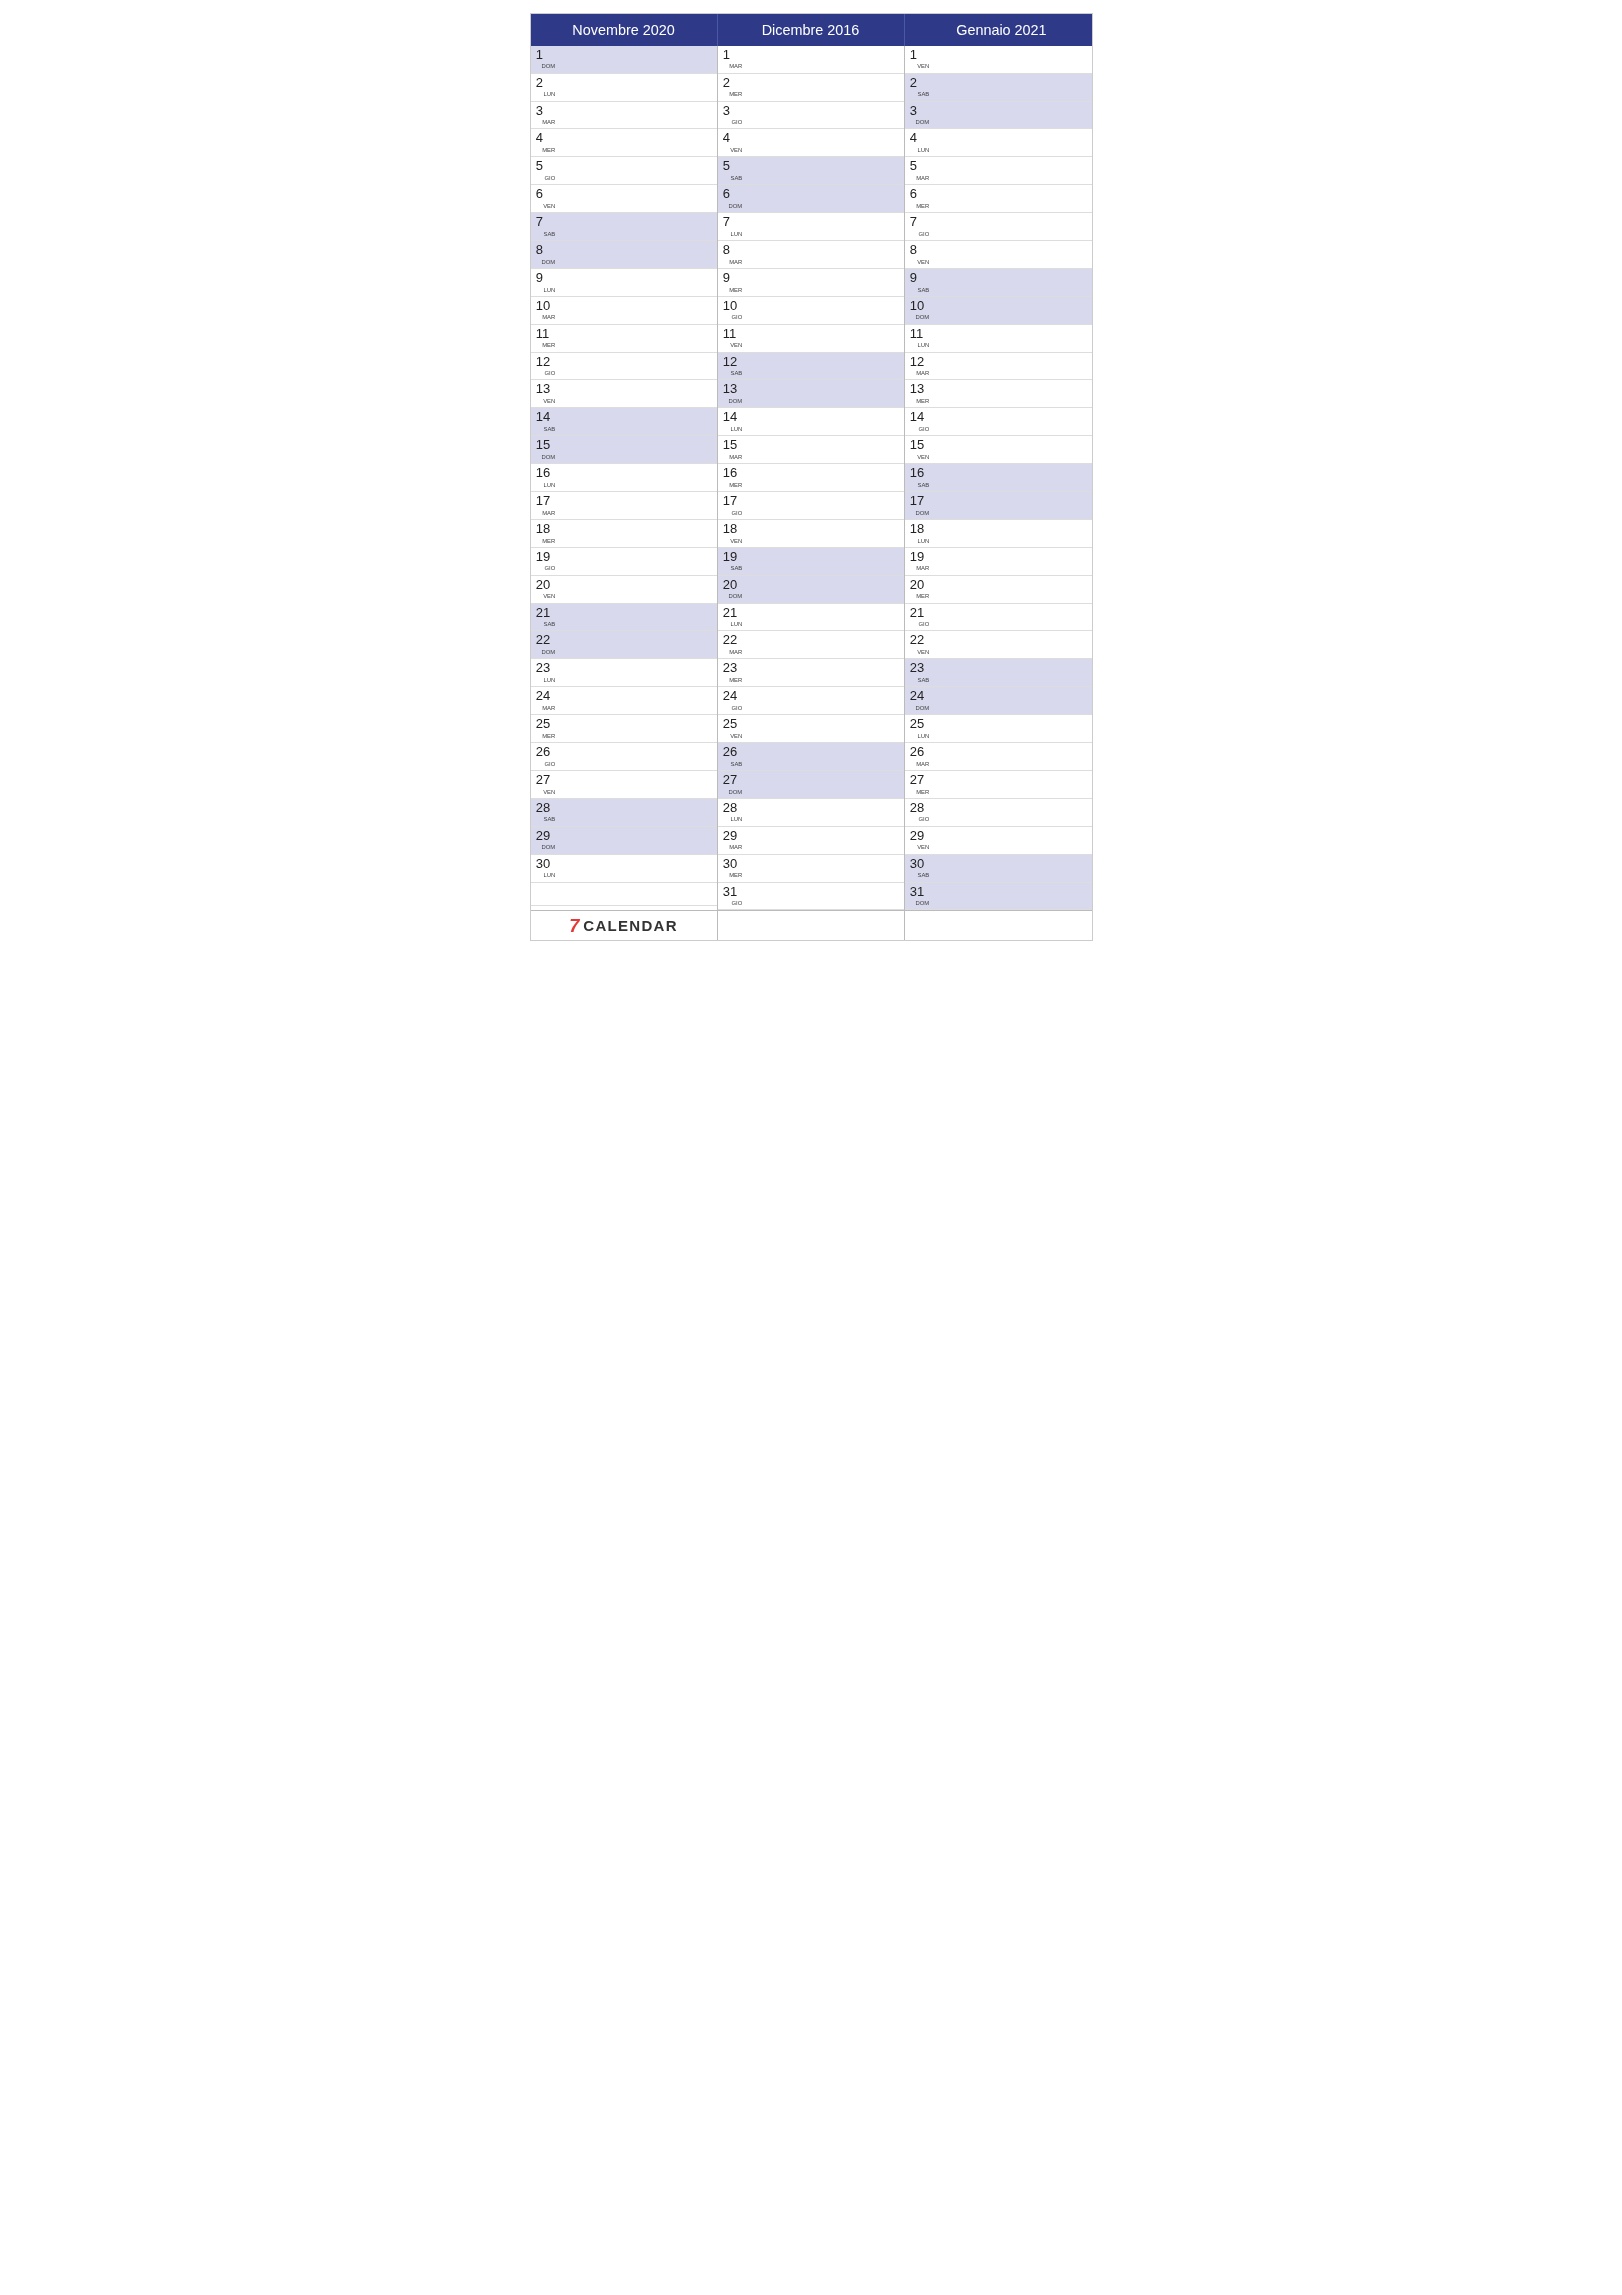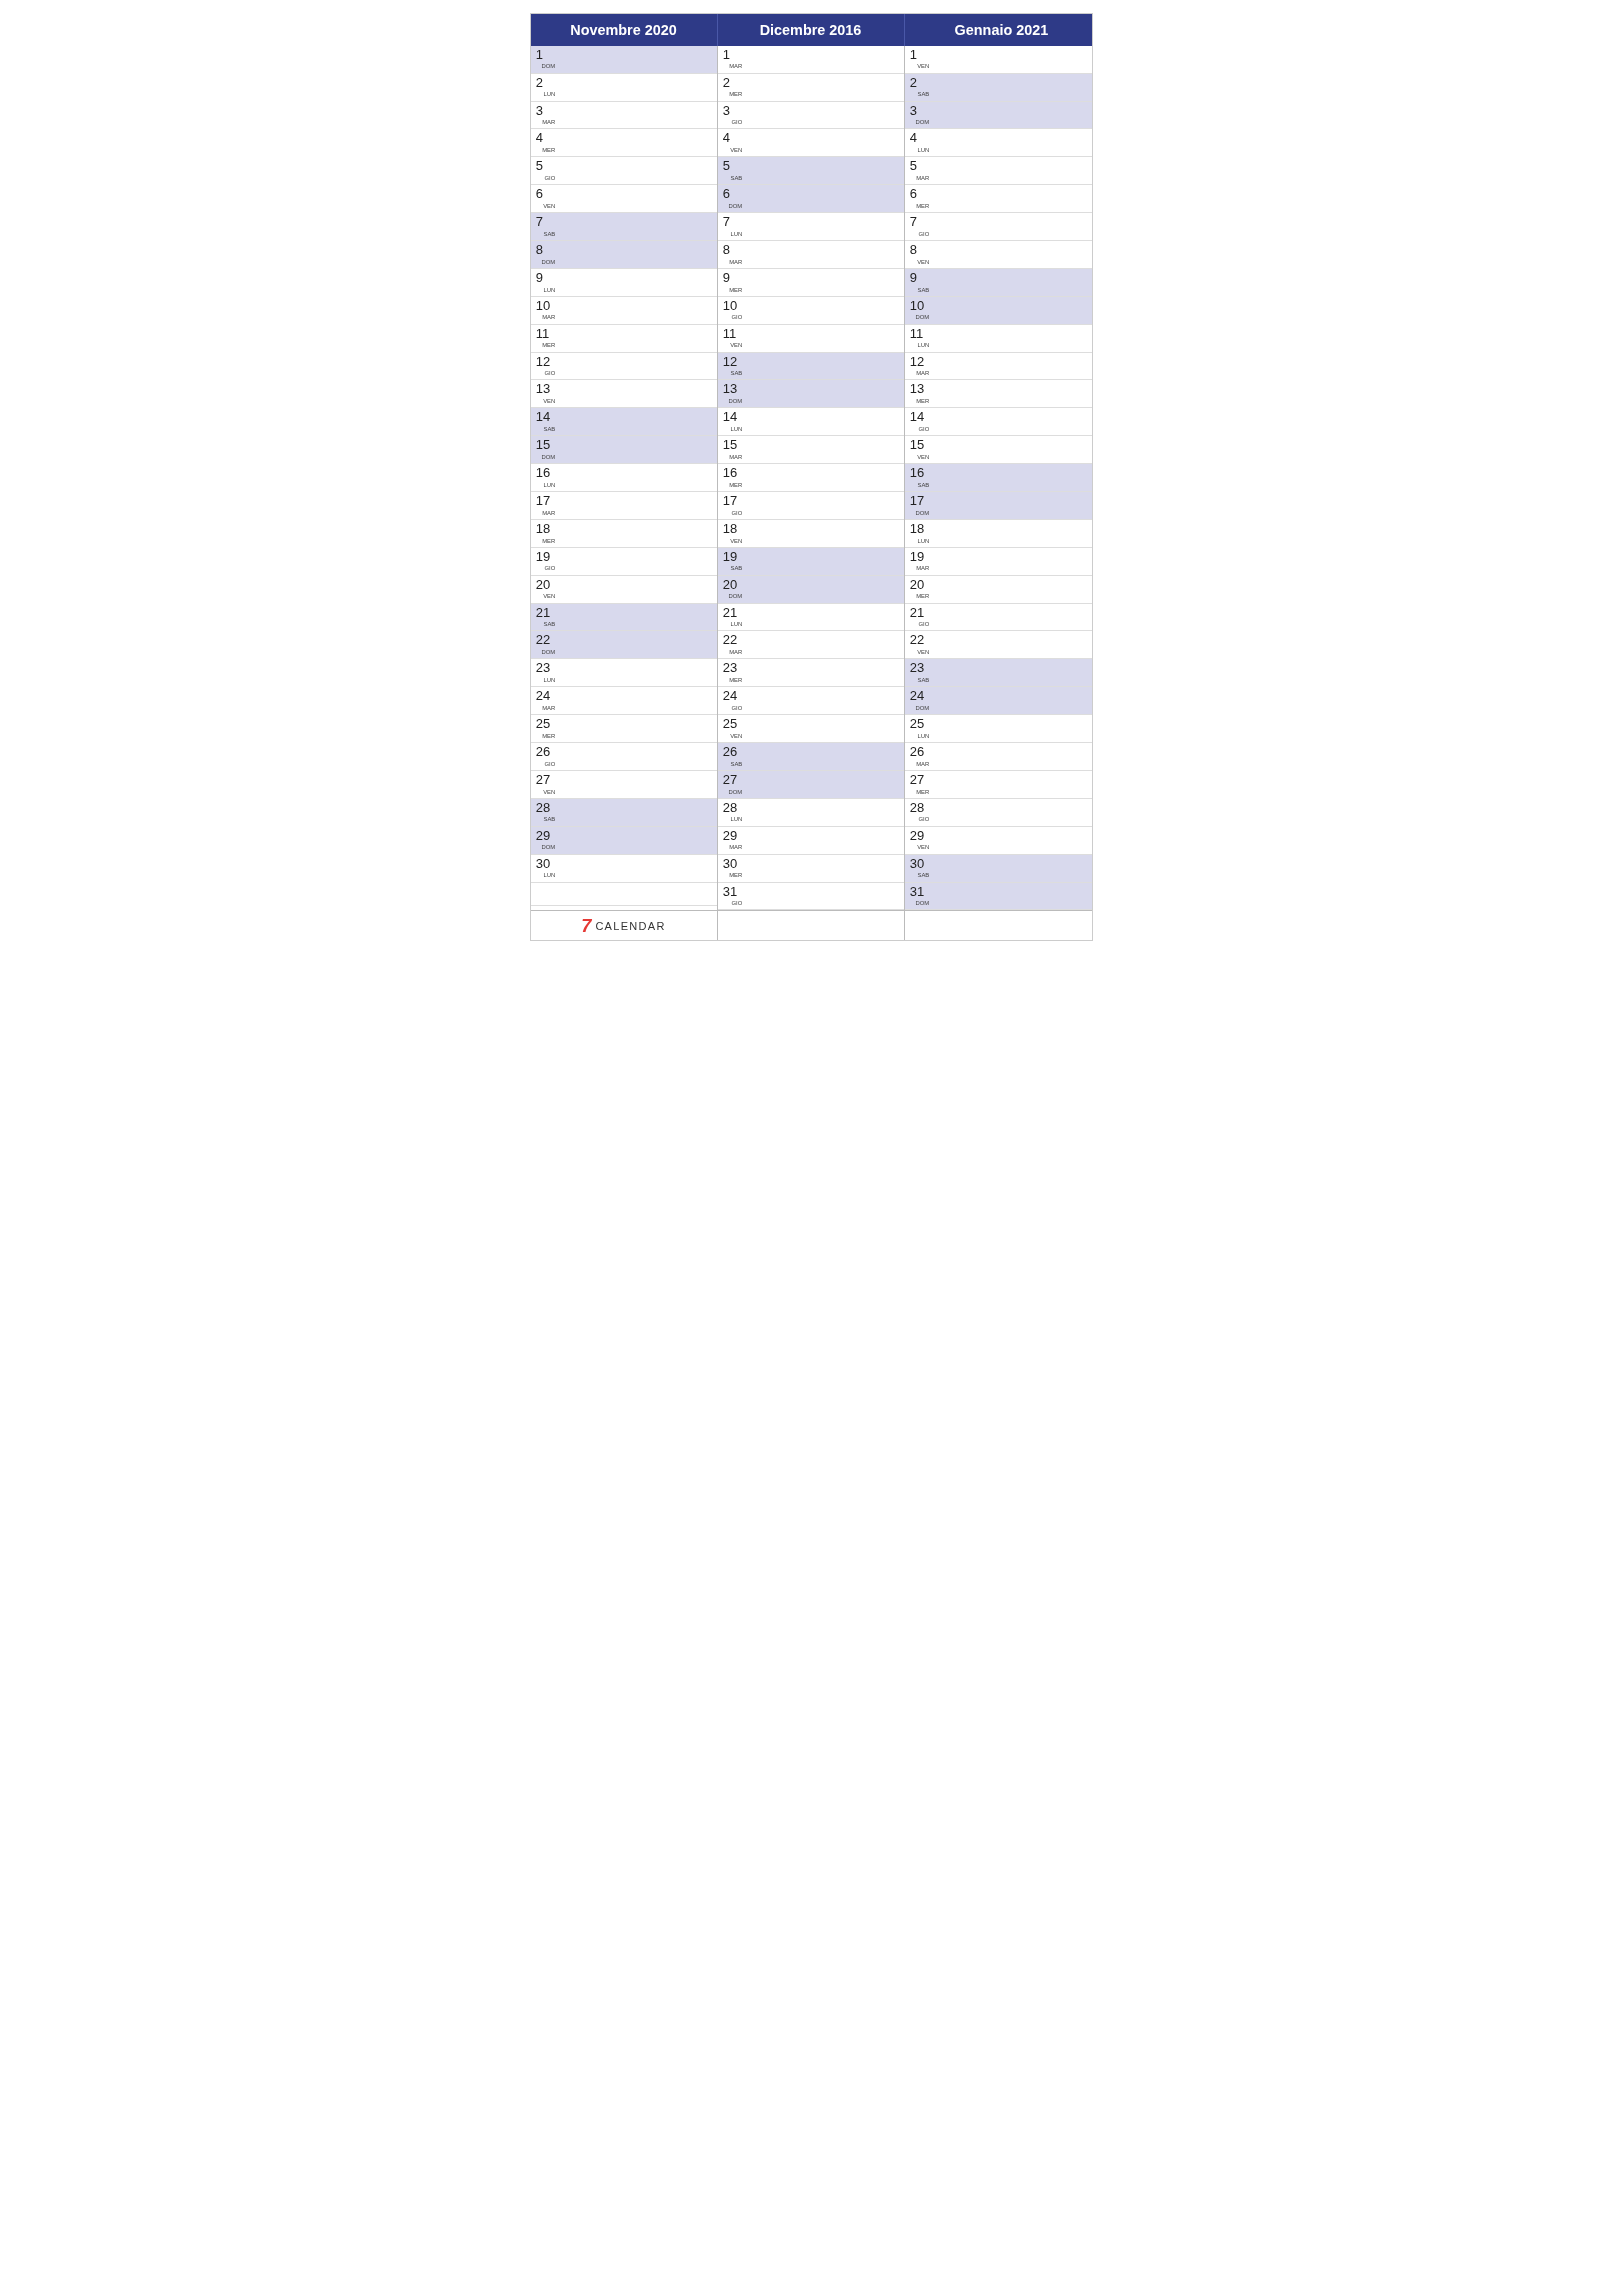--- a/index.html
+++ b/index.html
@@ -17,21 +17,21 @@
     .calendar-header {
       display: grid;
       grid-template-columns: 1fr 1fr 1fr;
       background: #2e3a87;
     }
     .month-header {
       color: #fff;
       text-align: center;
       font-size: 14.4px;
       padding: 7.9px 5.2px;
-      font-weight: bold;
+      font-weight: normal;
       border-right: 0.7px solid #4a58a8;
     }
     .month-header:last-child {
       border-right: none;
       padding-left: 12px;
     }
     .calendar-body {
       display: grid;
       grid-template-columns: 1fr 1fr 1fr;
     }
@@ -98,22 +98,22 @@
       padding: 5.2px;
     }
     .logo-7 {
       color: #e53935;
       font-size: 18.3px;
       font-weight: bold;
       font-style: italic;
       line-height: 1;
     }
     .logo-cal {
-      font-size: 11px;
-      font-weight: normal;
+      font-size: 15px;
+      font-weight: bold;
       color: #333;
       letter-spacing: 1.3px;
     }
   </style>
 </head>
 <body>
 
 <div class="calendar-container">
   <div class="calendar-header">
   <div class="month-header">Novembre 2020</div>

